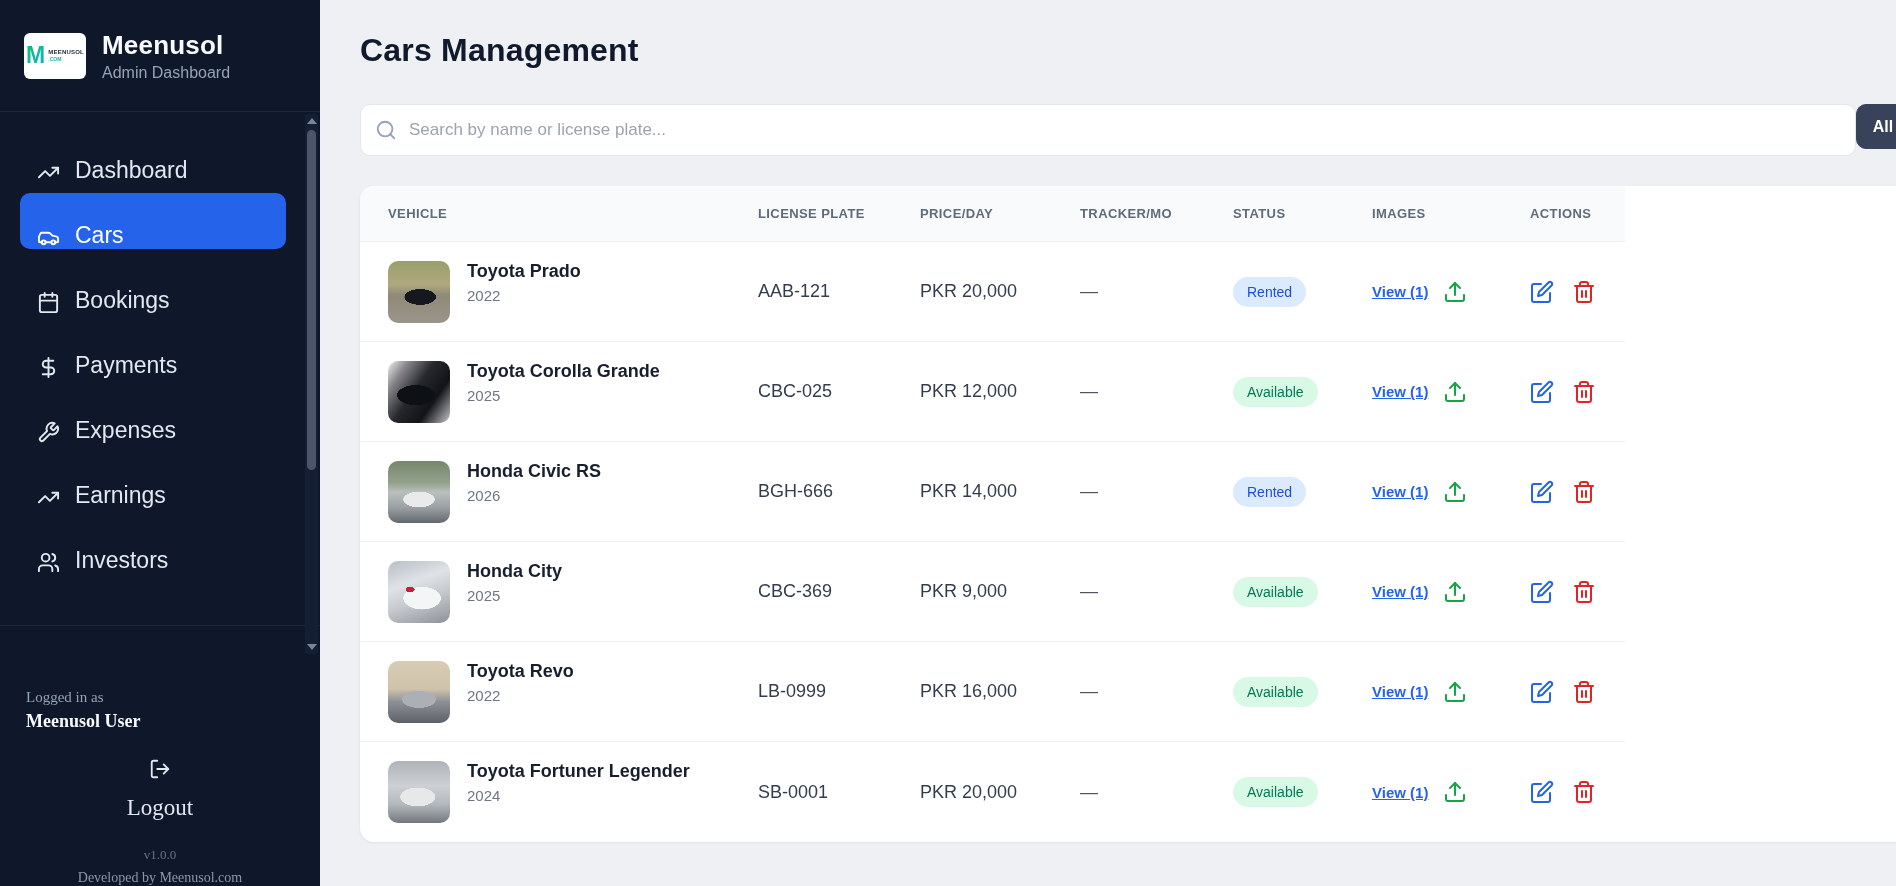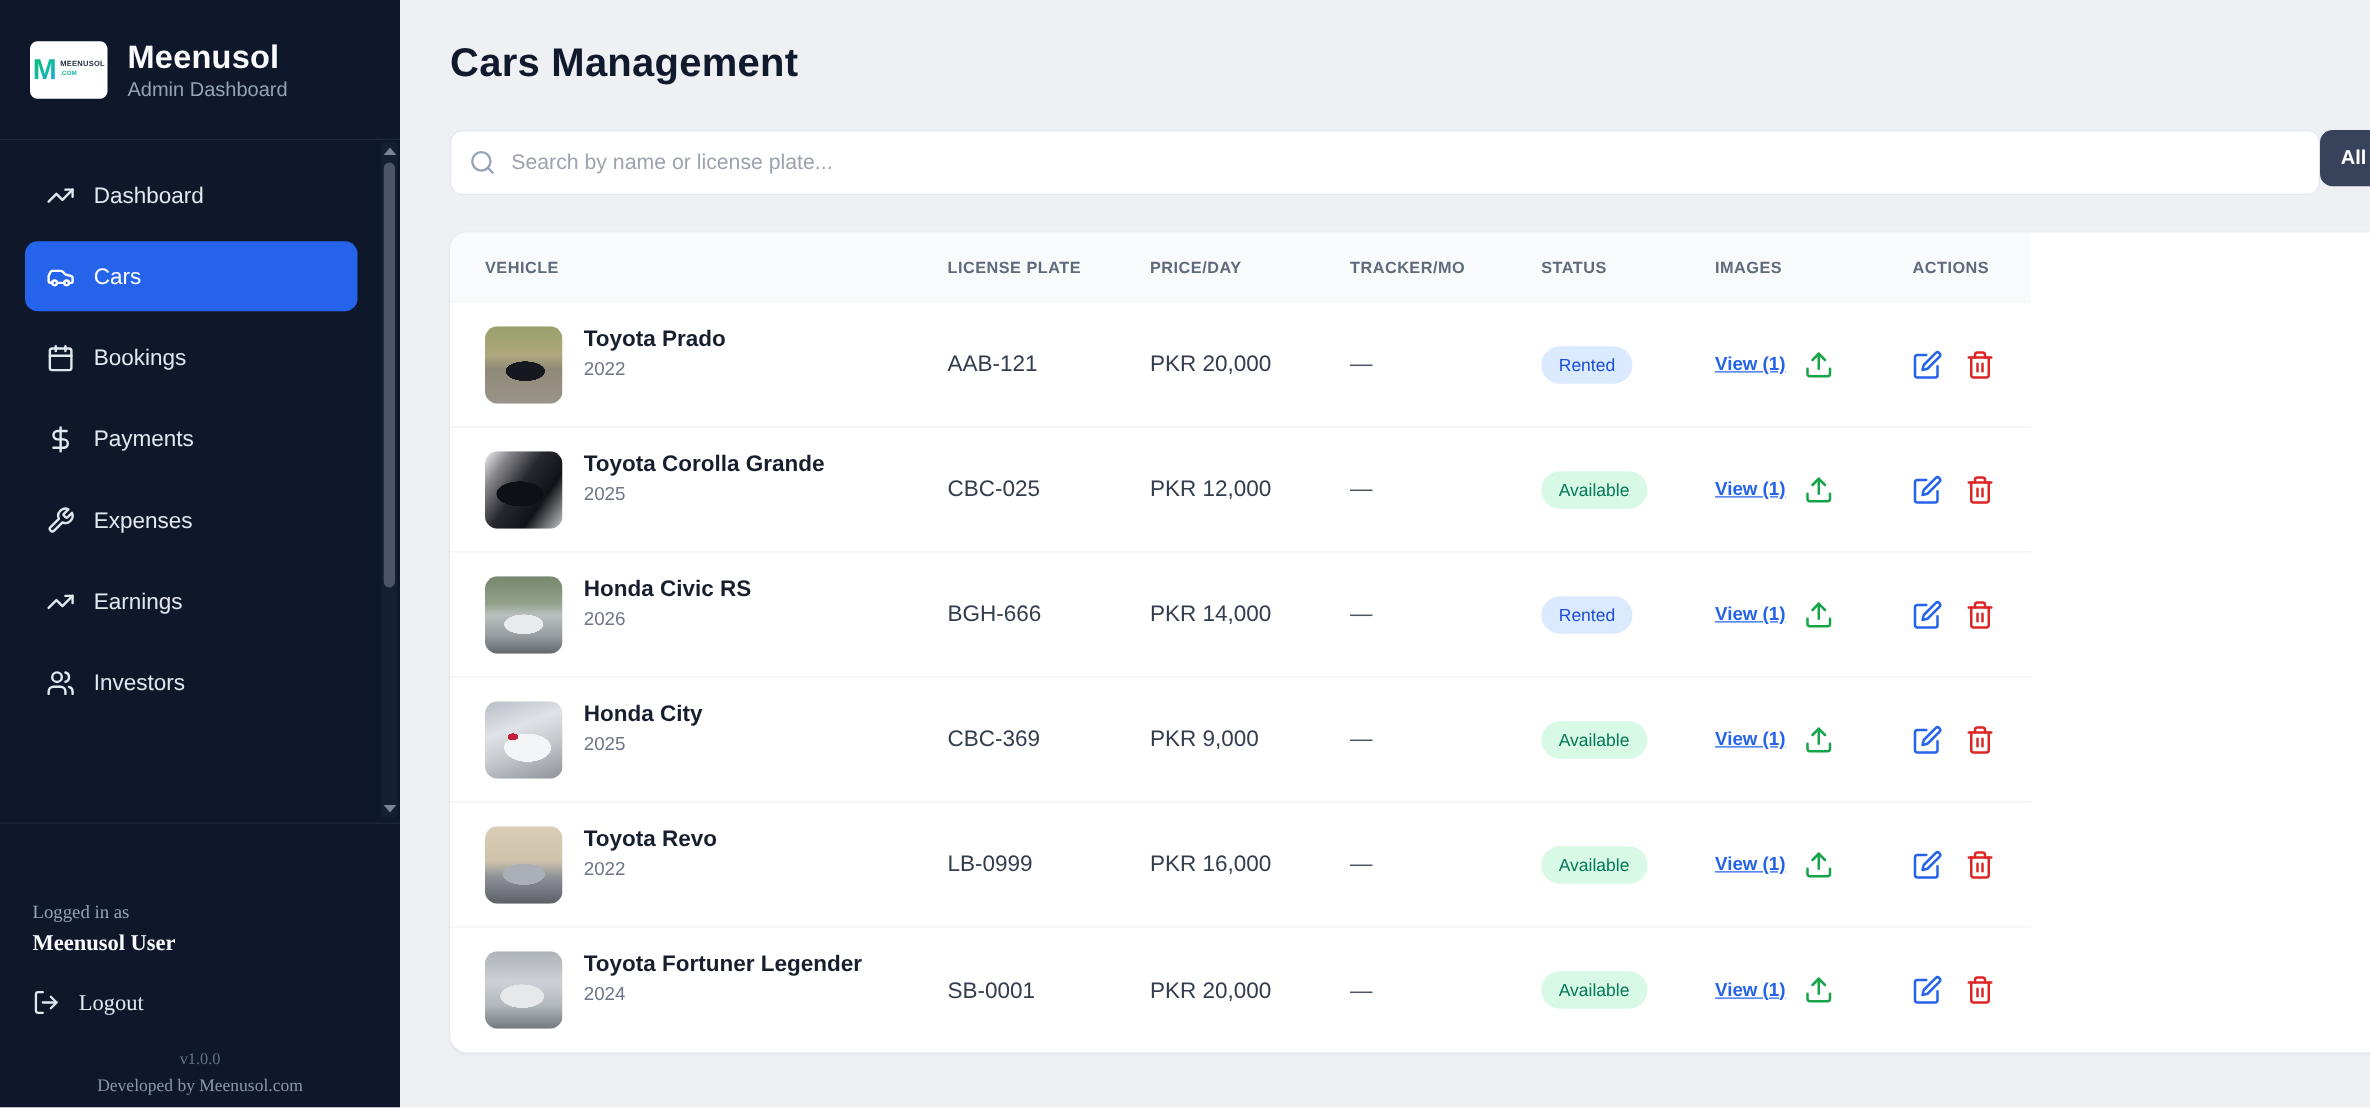--- a/index.html
+++ b/index.html
@@ -30,22 +30,22 @@
     -webkit-background-clip:text; background-clip:text; color:transparent;
   }
   .logo-words { display:flex; flex-direction:column; line-height:1.2; }
   .logo-words .lw1 { font-size:6px; font-weight:700; color:#1e293b; letter-spacing:.2px; }
   .logo-words .lw2 { font-size:5px; font-weight:700; color:#14b8a6; }
   .brand-name { font-size:26px; font-weight:800; color:#f8fafc; letter-spacing:.2px; }
   .brand-sub  { font-size:16px; color:#94a3b8; margin-top:3px; }
 
   .side-nav { flex:1 1 auto; padding:16px 34px 0 20px; overflow:hidden; }
   .nav-item {
-    display:flex; align-items:center; gap:15px; height:56px; margin-bottom:9px;
-    padding:0 17px; border-radius:10px; font-size:18px; color:#e2e8f0;
+    display:flex; align-items:flex-end; gap:15px; height:56px; margin-bottom:9px;
+    padding:0 17px; border-radius:10px; font-size:23px; color:#e2e8f0;
     cursor:pointer; text-decoration:none;
   }
   .nav-item.active { background:var(--accent,#2563eb); color:#ffffff; }
   .nav-icon { width:23px; height:23px; display:inline-flex; }
   .nav-icon svg, .svg-slot svg { width:100%; height:100%; }
 
   
   .side-scrollbar {
     position:absolute; top:114px; right:2px; width:13px; height:540px;
     display:flex; flex-direction:column; align-items:center;
@@ -53,21 +53,21 @@
   }
   .sb-arrow { width:0; height:0; margin:4px 0; border-left:5px solid transparent; border-right:5px solid transparent; }
   .sb-arrow.up   { border-bottom:6px solid #7a8598; }
   .sb-arrow.down { border-top:6px solid #7a8598; margin-top:auto; }
   .sb-track { position:relative; width:9px; flex:1 1 auto; align-self:center; width:100%; }
   .sb-thumb { position:absolute; top:2px; left:2px; width:9px; height:340px; background:#4d5669; border-radius:5px; }
 
   .side-footer { flex:0 0 228px; border-top:1px solid #1d2839; padding:63px 26px 0;font-family:Liberation Serif, serif; }
   .logged-label { font-size:15px; color:#94a3b8; }
   .user-name { font-size:18px; font-weight:700; color:#f8fafc; margin-top:5px; }
-  .logout-btn { display:flex; align-items:center; gap:15px; margin-top:26px; font-size:18px; color:#e2e8f0; cursor:pointer; }
+  .logout-btn { display:flex; align-items:center; gap:15px; margin-top:26px; font-size:23px; color:#e2e8f0; cursor:pointer;flex-direction:column; }
   .logout-btn .svg-slot { width:22px; height:22px; display:inline-flex; }
   .version   { text-align:center; font-size:13px; color:#64748b; margin-top:26px; }
   .developed { text-align:center; font-size:14px; color:#8b97a8; margin-top:7px; }
 
   
   .main { flex:1 1 auto; padding:26px 16px 0 40px; }
   .page-head { display:flex; align-items:center; justify-content:space-between; margin-bottom:30px; }
   .page-title { font-size:32px; font-weight:800; color:#101a2c; letter-spacing:.2px; }
   .add-btn {
     display:flex; align-items:center; gap:10px; height:48px; padding:0 22px;

